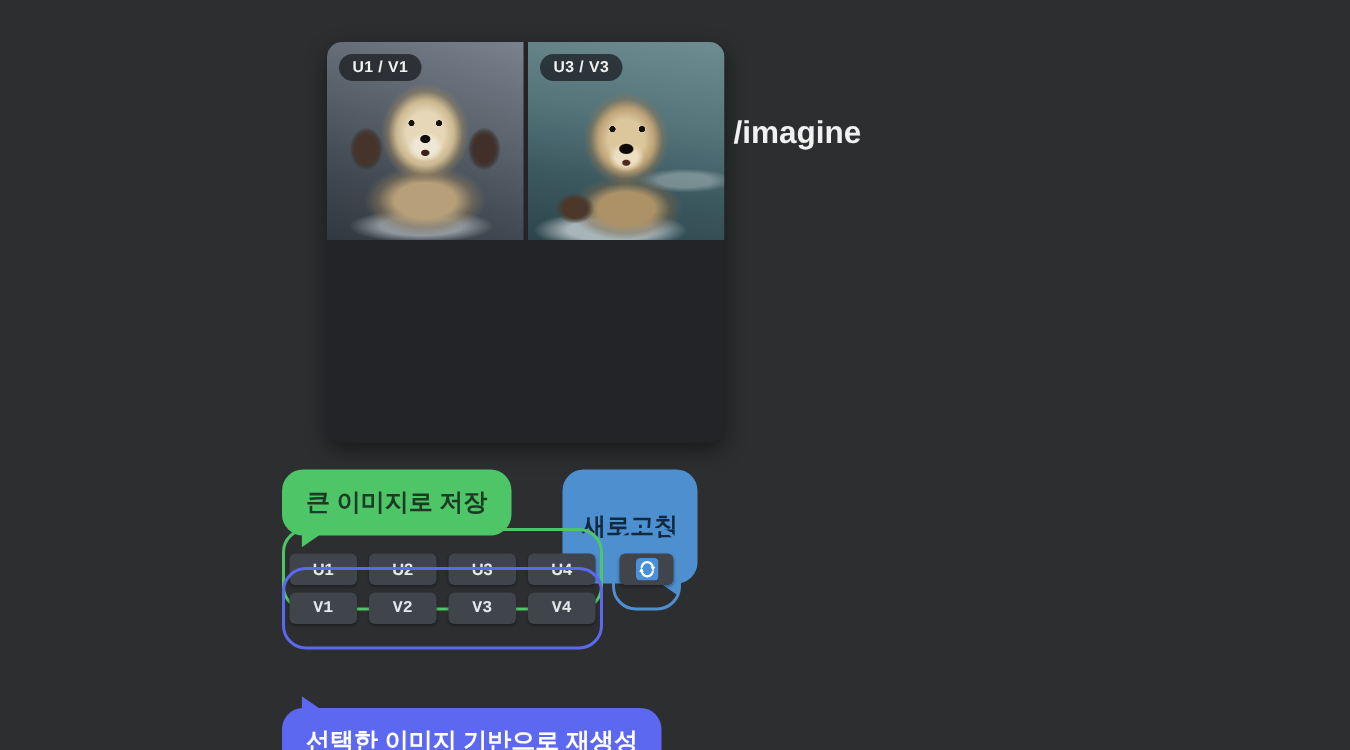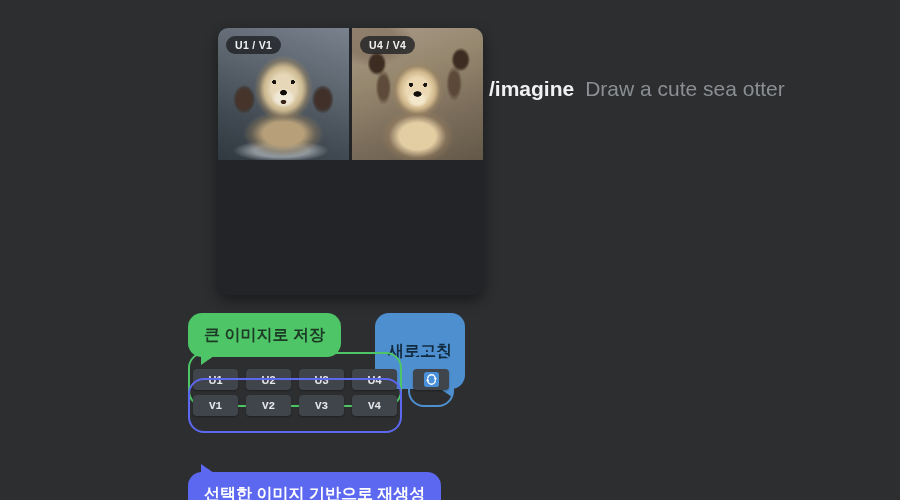--- a/index.html
+++ b/index.html
@@ -107,28 +107,27 @@
   .btn-refresh{width:36px;}
   .refresh-glyph{width:15px;height:15px;display:block;}
 </style>
 </head>
 <body>
 
 <div class="grid">
   <div class="q q1">
     <span class="badge">U1 / V1</span>
   </div>
-  <div class="q q4">
-    <span class="badge">U4 / V4</span>
+  <div class="q q3">
+    <span class="badge">U3 / V3</span>
   </div>
 </div>
 
 <div class="prompt">
   <span class="cmd">/imagine</span>
-  <span class="txt">Draw a cute sea otter</span>
 </div>
 
 <div class="bubble bubble-green">큰 이미지로 저장</div>
 <div class="bubble bubble-blue">새로고침</div>
 <div class="bubble bubble-purple">선택한 이미지 기반으로 재생성</div>
 
 <div class="row-group row-u">
   <div class="btn">U1</div>
   <div class="btn">U2</div>
   <div class="btn">U3</div>

